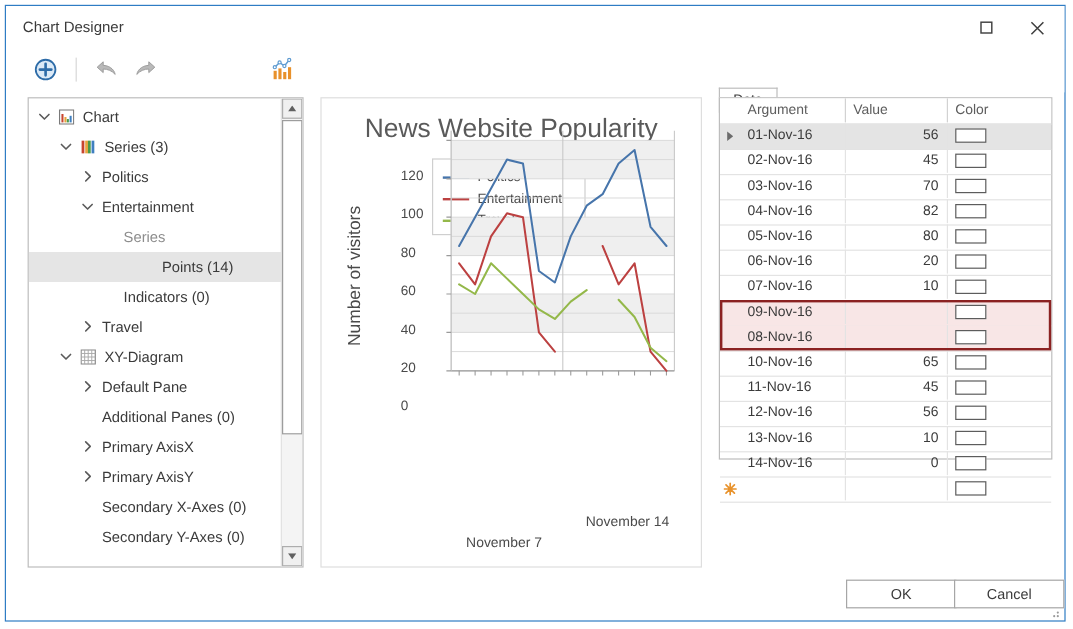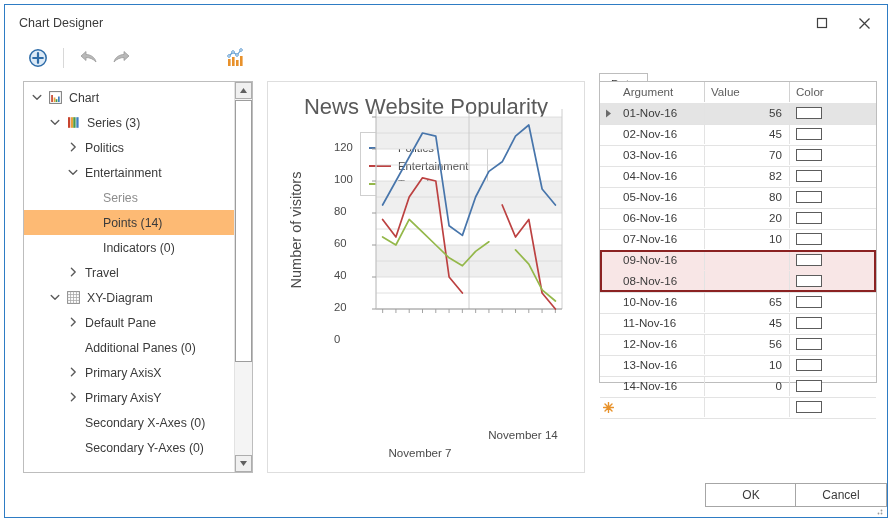--- a/index.html
+++ b/index.html
@@ -30,21 +30,21 @@
 
   
   .tree-panel{
     position:absolute;left:18px;top:76px;width:230px;height:392px;
     background:#ffffff;border:1px solid #bdbdbd;box-sizing:border-box;overflow:hidden;
   }
   .tree-inner{position:absolute;left:0;top:0;right:17px;top:0;bottom:0;}
   .tnode{position:absolute;left:0;right:0;height:25px;display:flex;align-items:center;white-space:nowrap;}
   .tnode .lbl{font-size:12.3px;color:#3b3b3b;}
   .tnode.dim .lbl{color:#8d8d8d;}
-  .tnode.sel{background:#fdba74;}
+  .tnode.sel{background:#e5e5e5;padding-left:32px;}
   .chev{width:14px;height:14px;display:inline-block;margin-right:3px;flex:0 0 auto;}
   .ticon{width:14px;height:14px;display:inline-block;margin-right:6px;flex:0 0 auto;}
 
   .vscroll{position:absolute;right:0;top:0;width:17px;bottom:0;background:#f4f4f4;border-left:1px solid #e2e2e2;}
   .vs-btn{position:absolute;left:0;width:17px;height:17px;background:#f0f0f0;border:1px solid #adadad;box-sizing:border-box;
      display:flex;align-items:center;justify-content:center;}
   .vs-up{top:0;}
   .vs-dn{bottom:0;}
   .vs-thumb{position:absolute;left:0;top:18px;width:17px;height:262px;background:#ffffff;border:1px solid #9d9d9d;box-sizing:border-box;}
 

